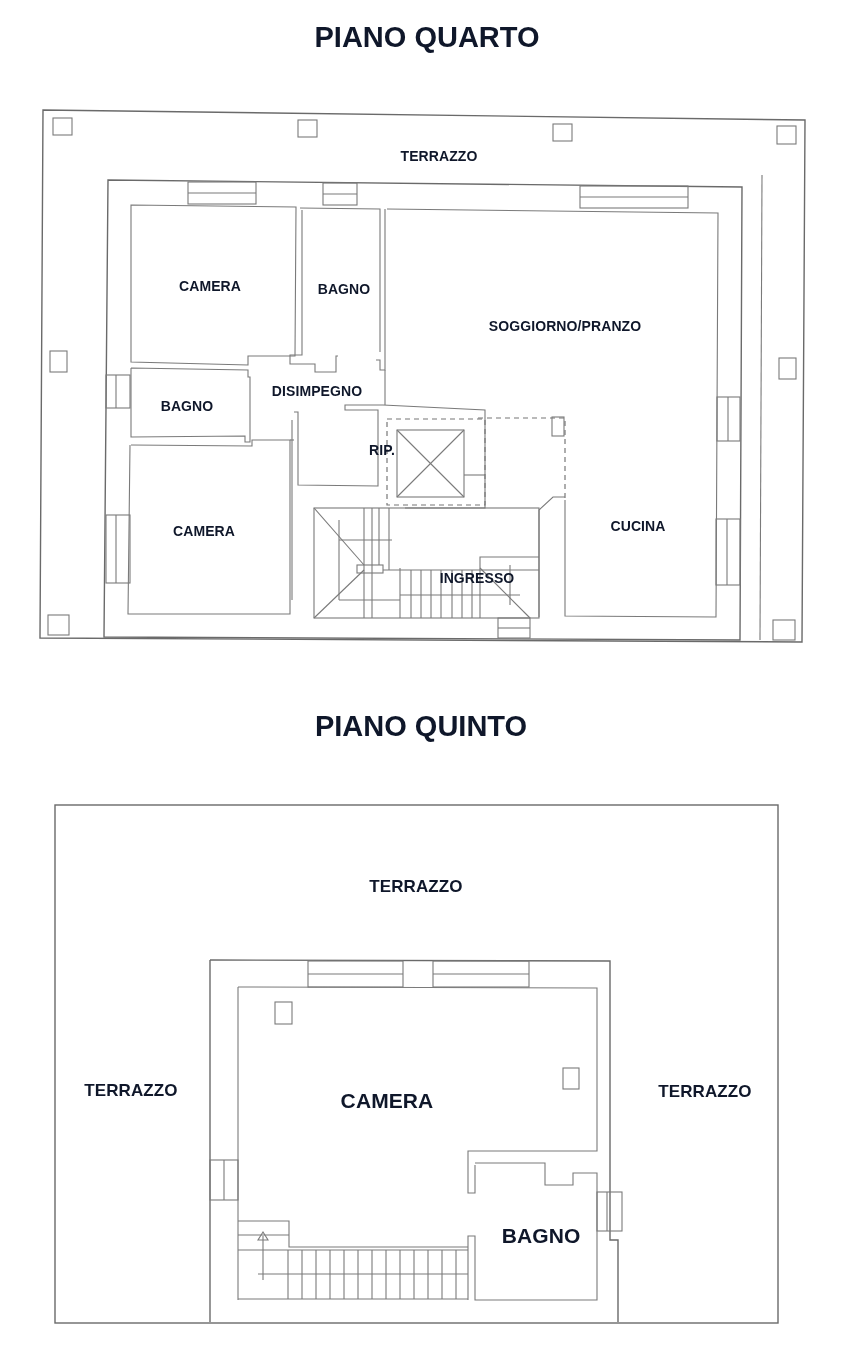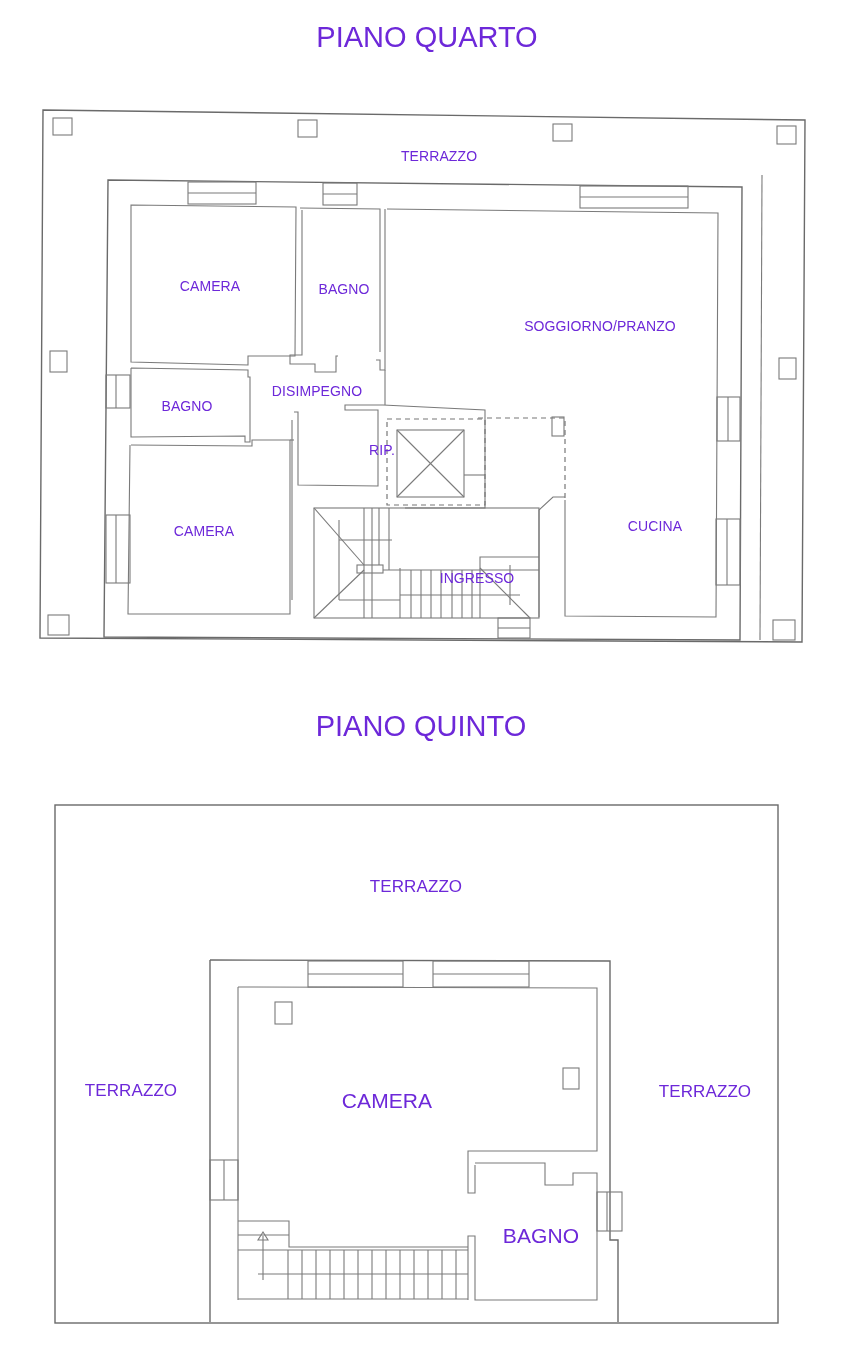--- a/index.html
+++ b/index.html
@@ -2,21 +2,21 @@
 <html><head>
   <meta charset="utf-8">
   <style>
     html, body { margin: 0; padding: 0; background: #ffffff; }
     body { width: 850px; height: 1365px; position: relative; overflow: hidden;
            font-family: "Liberation Sans", sans-serif; }
     .plan-svg { position: absolute; left: 0; top: 0; width: 850px; height: 1365px; }
     .wall { fill: none; stroke: #6a6a6a; stroke-width: 1.4; }
     .thin { fill: none; stroke: #7a7a7a; stroke-width: 1.1; }
     .dash { fill: none; stroke: #777; stroke-width: 1.2; stroke-dasharray: 5 4; }
-    .label { position: absolute; font-weight: normal; color: #6d28d9; white-space: nowrap;
+    .label { position: absolute; font-weight: bold; color: #0f172a; white-space: nowrap;
              transform: translate(-50%, -50%); letter-spacing: 0.1px; }
     .title { font-size: 29px; letter-spacing: 0px; }
     .room-sm { font-size: 14px; }
     .room-lg { font-size: 21px; }
     .room-md { font-size: 17px; }
   </style>
 </head>
 <body>
 
 <svg class="plan-svg" viewBox="0 0 850 1365" xmlns="http://www.w3.org/2000/svg">
@@ -159,26 +159,26 @@
       <line class="thin" x1="442" y1="1250" x2="442" y2="1299"></line>
       <line class="thin" x1="456" y1="1250" x2="456" y2="1299"></line>
     </g>
   </g>
 </svg>
 
 <div class="label title" style="left:427px; top:37px;">PIANO QUARTO</div>
 <div class="label room-sm" style="left:439px; top:156px;">TERRAZZO</div>
 <div class="label room-sm" style="left:210px; top:286px;">CAMERA</div>
 <div class="label room-sm" style="left:344px; top:289px;">BAGNO</div>
-<div class="label room-sm" style="left:565px; top:326px;margin-left:35px;">SOGGIORNO/PRANZO</div>
+<div class="label room-sm" style="left:565px; top:326px;">SOGGIORNO/PRANZO</div>
 <div class="label room-sm" style="left:317px; top:391px;text-align:center;">DISIMPEGNO</div>
 <div class="label room-sm" style="left:187px; top:406px;">BAGNO</div>
 <div class="label room-sm" style="left:338px; top:450px;margin-left:44px;">RIP.</div>
 <div class="label room-sm" style="left:204px; top:531px;">CAMERA</div>
 <div class="label room-sm" style="left:477px; top:534px;margin-top:44px;">INGRESSO</div>
-<div class="label room-sm" style="left:638px; top:526px;margin-left:17px;">CUCINA</div>
+<div class="label room-sm" style="left:638px; top:526px;">CUCINA</div>
 
 <div class="label title" style="left:421px; top:726px;">PIANO QUINTO</div>
 <div class="label room-md" style="left:416px; top:887px;">TERRAZZO</div>
 <div class="label room-md" style="left:131px; top:1091px;">TERRAZZO</div>
 <div class="label room-md" style="left:705px; top:1092px;">TERRAZZO</div>
 <div class="label room-lg" style="left:387px; top:1101px;">CAMERA</div>
 <div class="label room-lg" style="left:541px; top:1236px;">BAGNO</div>
 
 </body></html>

